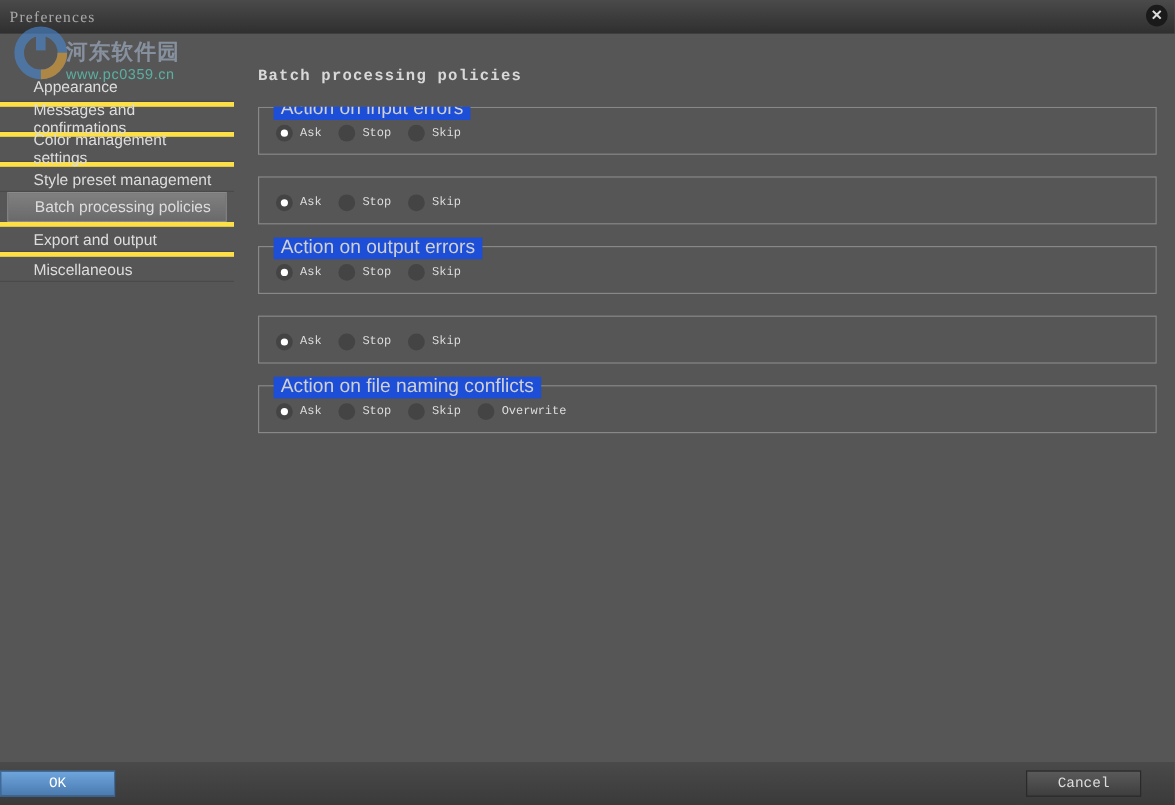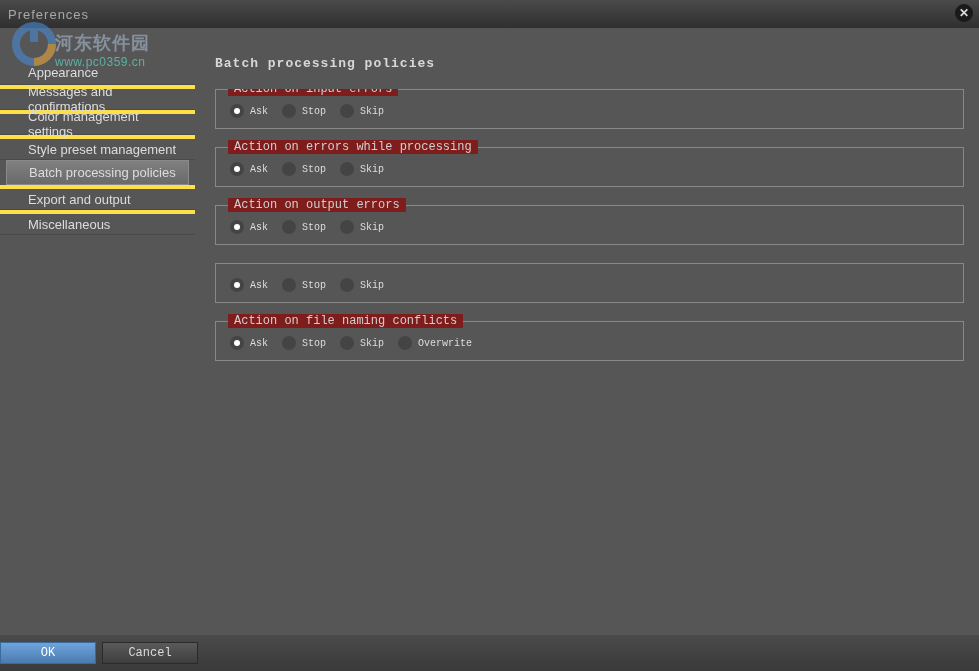--- a/index.html
+++ b/index.html
@@ -1,34 +1,34 @@
 <!DOCTYPE html>
 <html><head>
   <meta charset="utf-8">
   <style>
     *{margin:0;padding:0;box-sizing:border-box;font-family:"Microsoft YaHei",Arial,sans-serif}
     body{width:979px;height:671px;background:#565656;overflow:hidden;color:#c8c8c8;font-size:12px;position:relative}
     .titlebar{height:28px;background:linear-gradient(to bottom,#4a4a4a,#2f2f2f);display:flex;align-items:center;padding:0 8px;position:relative}
-    .title{color:#a8a8a8;font-size:13px;letter-spacing:1px;font-family:Liberation Sans, sans-serif}
+    .title{color:#a8a8a8;font-size:13px;letter-spacing:1px;font-family:Liberation Serif, serif}
     .close-btn{position:absolute;right:6px;top:4px;width:18px;height:18px;background:#1a1a1a;border-radius:50%;display:flex;align-items:center;justify-content:center;color:#ddd;font-size:12px;font-weight:bold;cursor:pointer}
     .main{display:flex;height:607px}
     .sidebar{width:195px;padding-top:32px}
     .side-item{height:25px;display:flex;align-items:center;padding:0 12px 0 28px;color:#ddd;font-size:13px;cursor:pointer;border-bottom:1px solid #4a4a4a;border-top:4px solid #fde047}
     .side-item.first{border-top:none}
     .side-item.selected{background:linear-gradient(to bottom,#808080,#6a6a6a);border:1px solid #8a8a8a;margin:0 6px;padding-left:22px}
     .content{flex:1;padding:10px 15px 0 20px;display:flex;flex-direction:column}
     .page-title{color:#d8d8d8;font-size:13px;font-family:"Courier New",monospace;font-weight:bold;letter-spacing:1px;margin-bottom:18px;margin-top:18px}
     .group{border:1px solid #888;position:relative;margin-bottom:18px;padding:14px 14px 10px 14px}
-    .legend{position:absolute;top:-8px;left:12px;background:#7f1d1d;padding:0 6px;color:#d0d0d0;font-family:Liberation Mono, monospace;font-size:12px}
+    .legend{position:absolute;top:-8px;left:12px;background:#1d4ed8;padding:0 6px;color:#d0d0d0;font-family:Liberation Sans, sans-serif;font-size:16px}
     .radio-row{display:flex;gap:14px;align-items:center}
     .radio-item{display:flex;align-items:center;gap:6px;cursor:pointer}
     .radio{width:14px;height:14px;border-radius:50%;background:#444;display:flex;align-items:center;justify-content:center}
     .radio.on::after{content:"";width:6px;height:6px;border-radius:50%;background:#fff}
     .radio-label{color:#ddd;font-family:"Courier New",monospace;font-size:10px}
-    .footer{position:absolute;bottom:0;left:0;right:0;height:36px;background:linear-gradient(to bottom,#4a4a4a,#3a3a3a);display:flex;align-items:center;justify-content:flex-start;padding-right:10px;gap:6px}
+    .footer{position:absolute;bottom:0;left:0;right:0;height:36px;background:linear-gradient(to bottom,#4a4a4a,#3a3a3a);display:flex;align-items:center;justify-content:space-between;padding-right:28px;gap:6px}
     .btn{width:96px;height:22px;display:flex;align-items:center;justify-content:center;font-size:12px;cursor:pointer;font-family:"Courier New",monospace}
     .btn-ok{background:linear-gradient(to bottom,#6ea5dc,#4a7ab0);border:1px solid #3c6a9a;color:#fff}
     .btn-cancel{background:linear-gradient(to bottom,#5a5a5a,#3e3e3e);border:1px solid #2a2a2a;color:#ddd}
     .watermark{position:absolute;top:15px;left:0;width:200px;height:55px;opacity:0.6;pointer-events:none}
     .wm-ring{position:absolute;left:10px;top:5px;width:48px;height:48px;border-radius:50%}
     .wm-text{position:absolute;left:55px;top:16px;color:#a8b8d0;font-size:18px;font-weight:bold;letter-spacing:1px}
     .wm-url{position:absolute;left:55px;top:40px;color:#5eead4;font-size:12px;letter-spacing:0.5px}
     .content-scroll{flex:1;overflow:hidden}
   </style>
 </head>
@@ -89,21 +89,20 @@
               <div class="radio"></div>
               <span class="radio-label">Stop</span>
             </div>
             <div class="radio-item">
               <div class="radio"></div>
               <span class="radio-label">Skip</span>
             </div>
           </div>
         </div>
         <div class="group">
-          <div class="legend">Action on errors while processing</div>
           <div class="radio-row">
             <div class="radio-item">
               <div class="radio on"></div>
               <span class="radio-label">Ask</span>
             </div>
             <div class="radio-item">
               <div class="radio"></div>
               <span class="radio-label">Stop</span>
             </div>
             <div class="radio-item">

